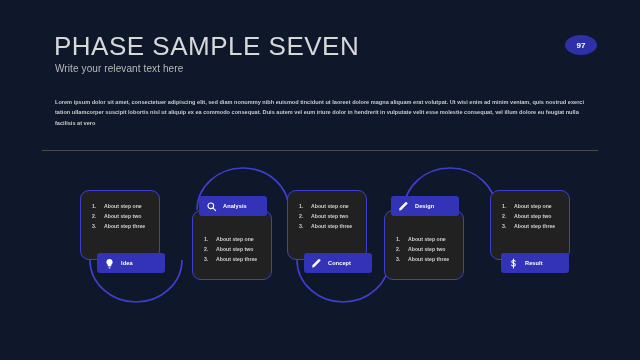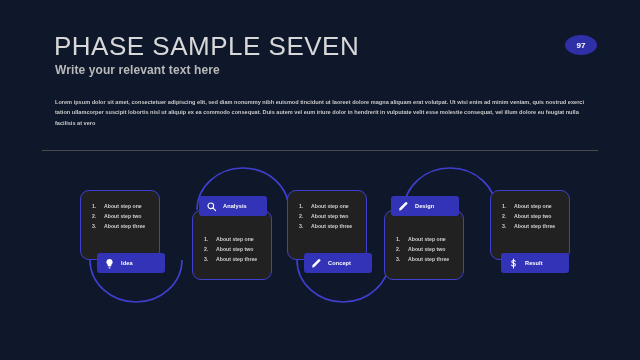--- a/index.html
+++ b/index.html
@@ -26,22 +26,22 @@
     font-size: 26px;
     letter-spacing: 0.5px;
     color: #d8d8d8;
     font-weight: 400;
     white-space: nowrap;
   }
   #subtitle {
     position: absolute;
     left: 55px;
     top: 63px;
-    font-size: 12px;
-    font-weight: 700;
+    font-size: 10px;
+    font-weight: 400;
     color: #b9b9b9;
     letter-spacing: 0.1px;
   }
   #page-badge {
     position: absolute;
     right: 43px;
     top: 35px;
     width: 32px;
     height: 20px;
     border-radius: 50%;

